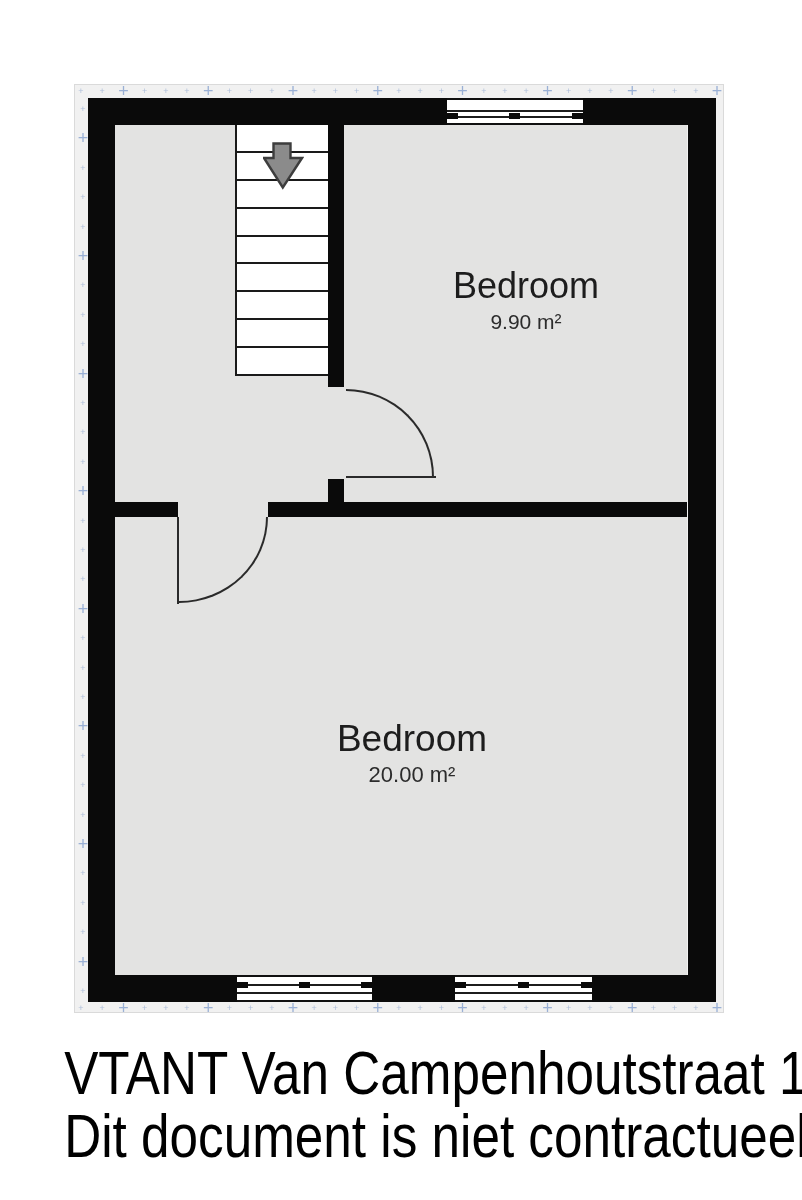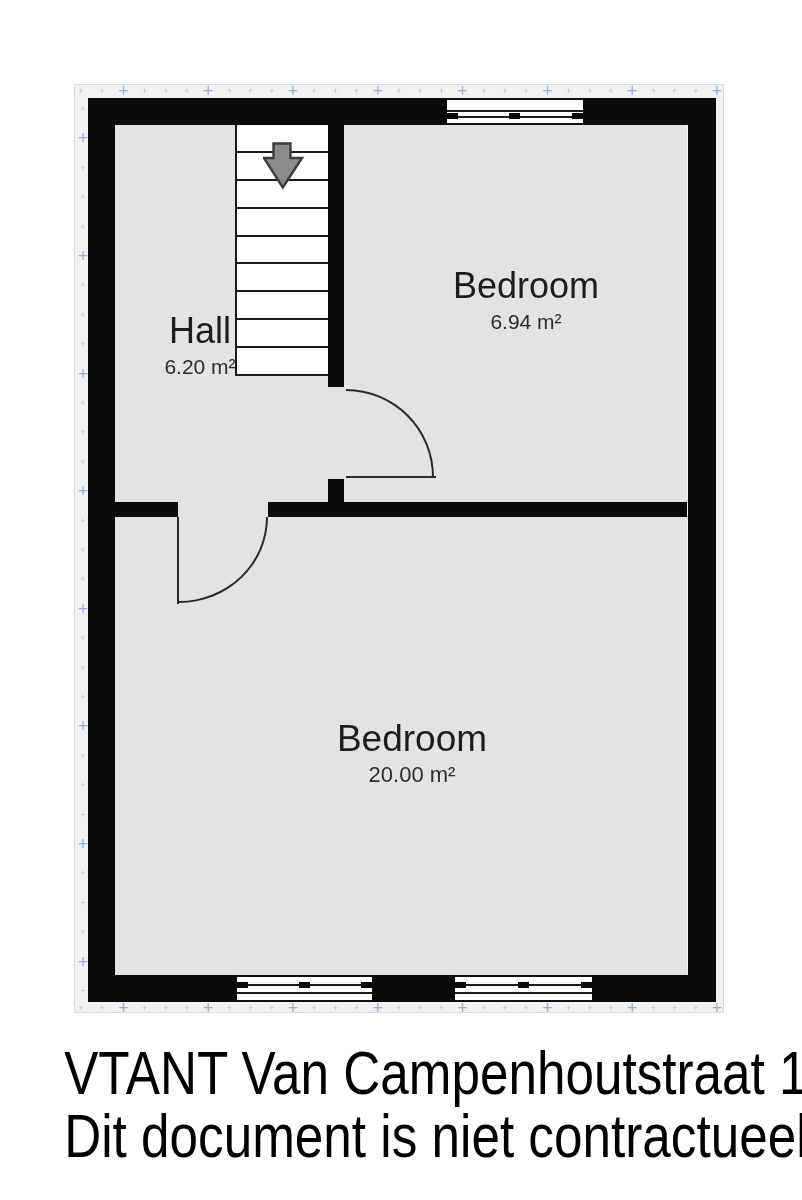--- a/index.html
+++ b/index.html
@@ -195,27 +195,23 @@
     <div class="tick" style="left:63px;top:5px;"></div>
     <div class="tick" style="right:0;top:5px;"></div>
   </div>
 
   <div class="abs door-arc-tr" style="left:346px;top:389px;width:88px;height:88px;"></div>
   <div class="abs door-leaf" style="left:346px;top:476px;width:90px;height:2px;"></div>
 
   <div class="abs door-arc-br" style="left:179px;top:517px;width:89px;height:86px;"></div>
   <div class="abs door-leaf" style="left:177px;top:517px;width:2px;height:87px;"></div>
 
-  <div class="room-label" style="left:200px;top:313px;">
-    <div class="room-name">Hall</div>
-    <div class="room-area">6.20 m²</div>
-  </div>
   <div class="room-label" style="left:526px;top:268px;">
     <div class="room-name">Bedroom</div>
-    <div class="room-area">6.94 m²</div>
+    <div class="room-area">9.90 m²</div>
   </div>
   <div class="room-label large" style="left:412px;top:720px;">
     <div class="room-name">Bedroom</div>
     <div class="room-area">20.00 m²</div>
   </div>
 
   <div class="caption">
     <div class="caption-line">VTANT Van Campenhoutstraat 13</div>
     <div class="caption-line">Dit document is niet contractueel</div>
   </div>

